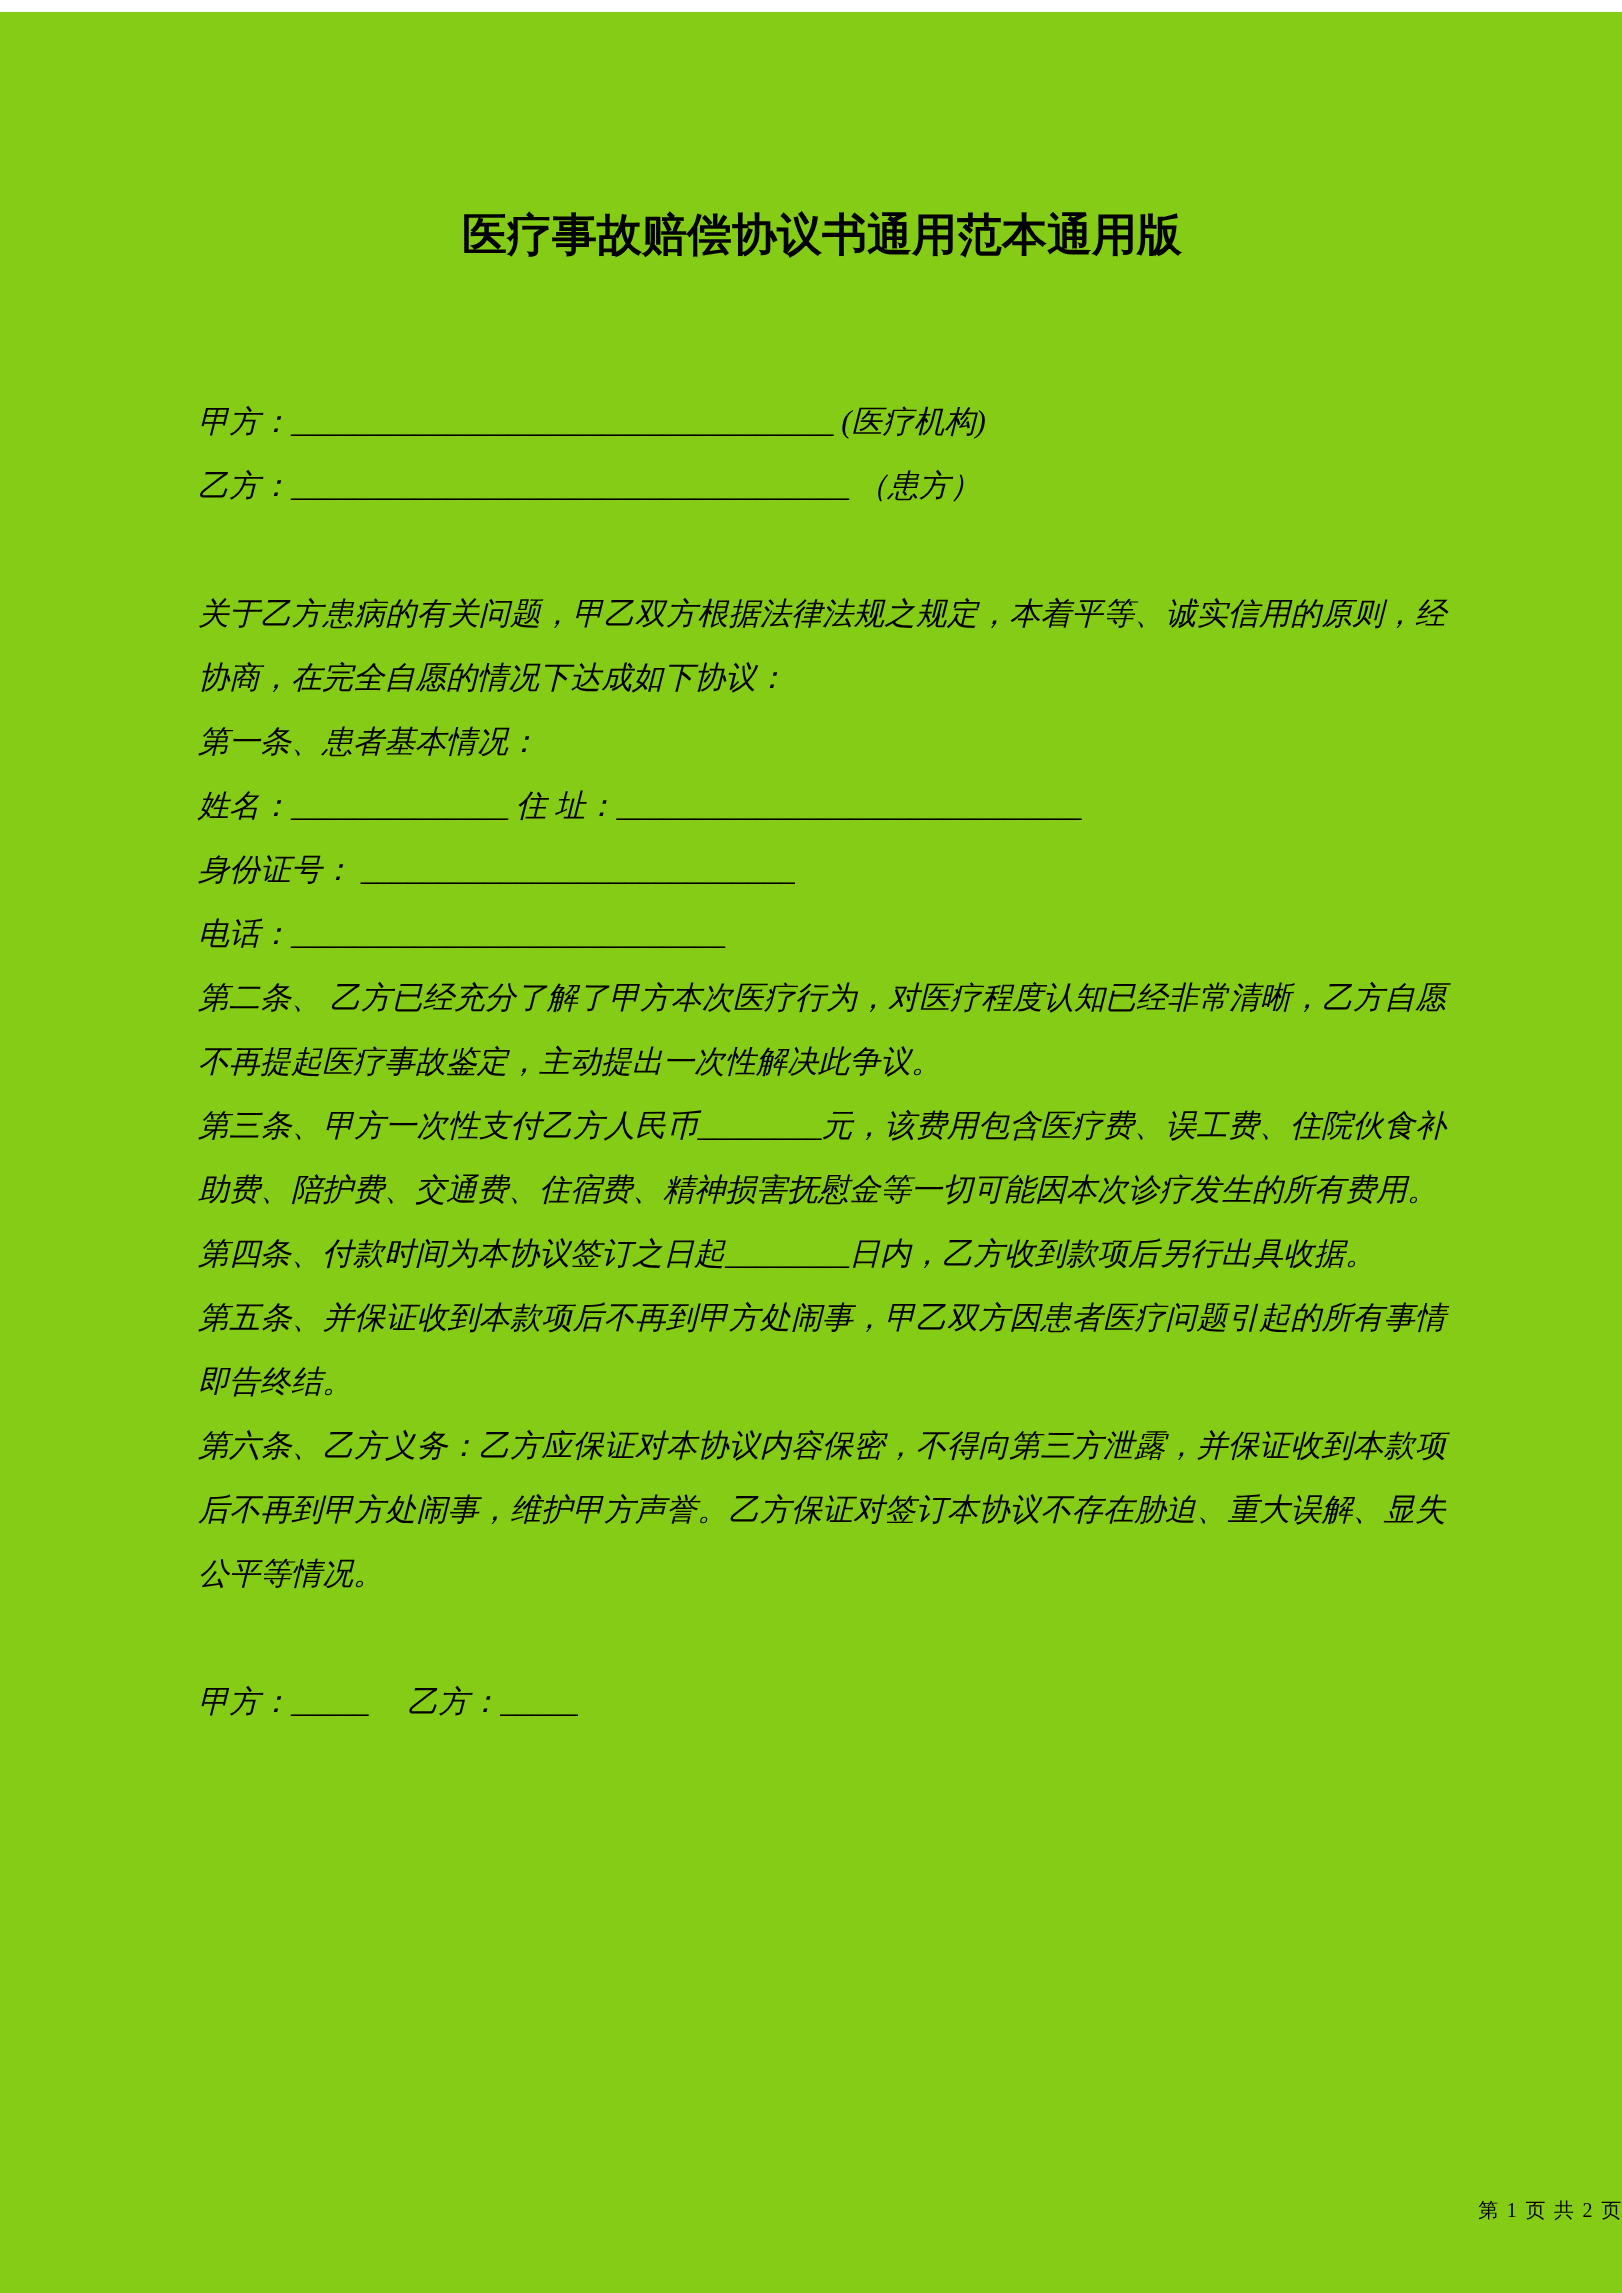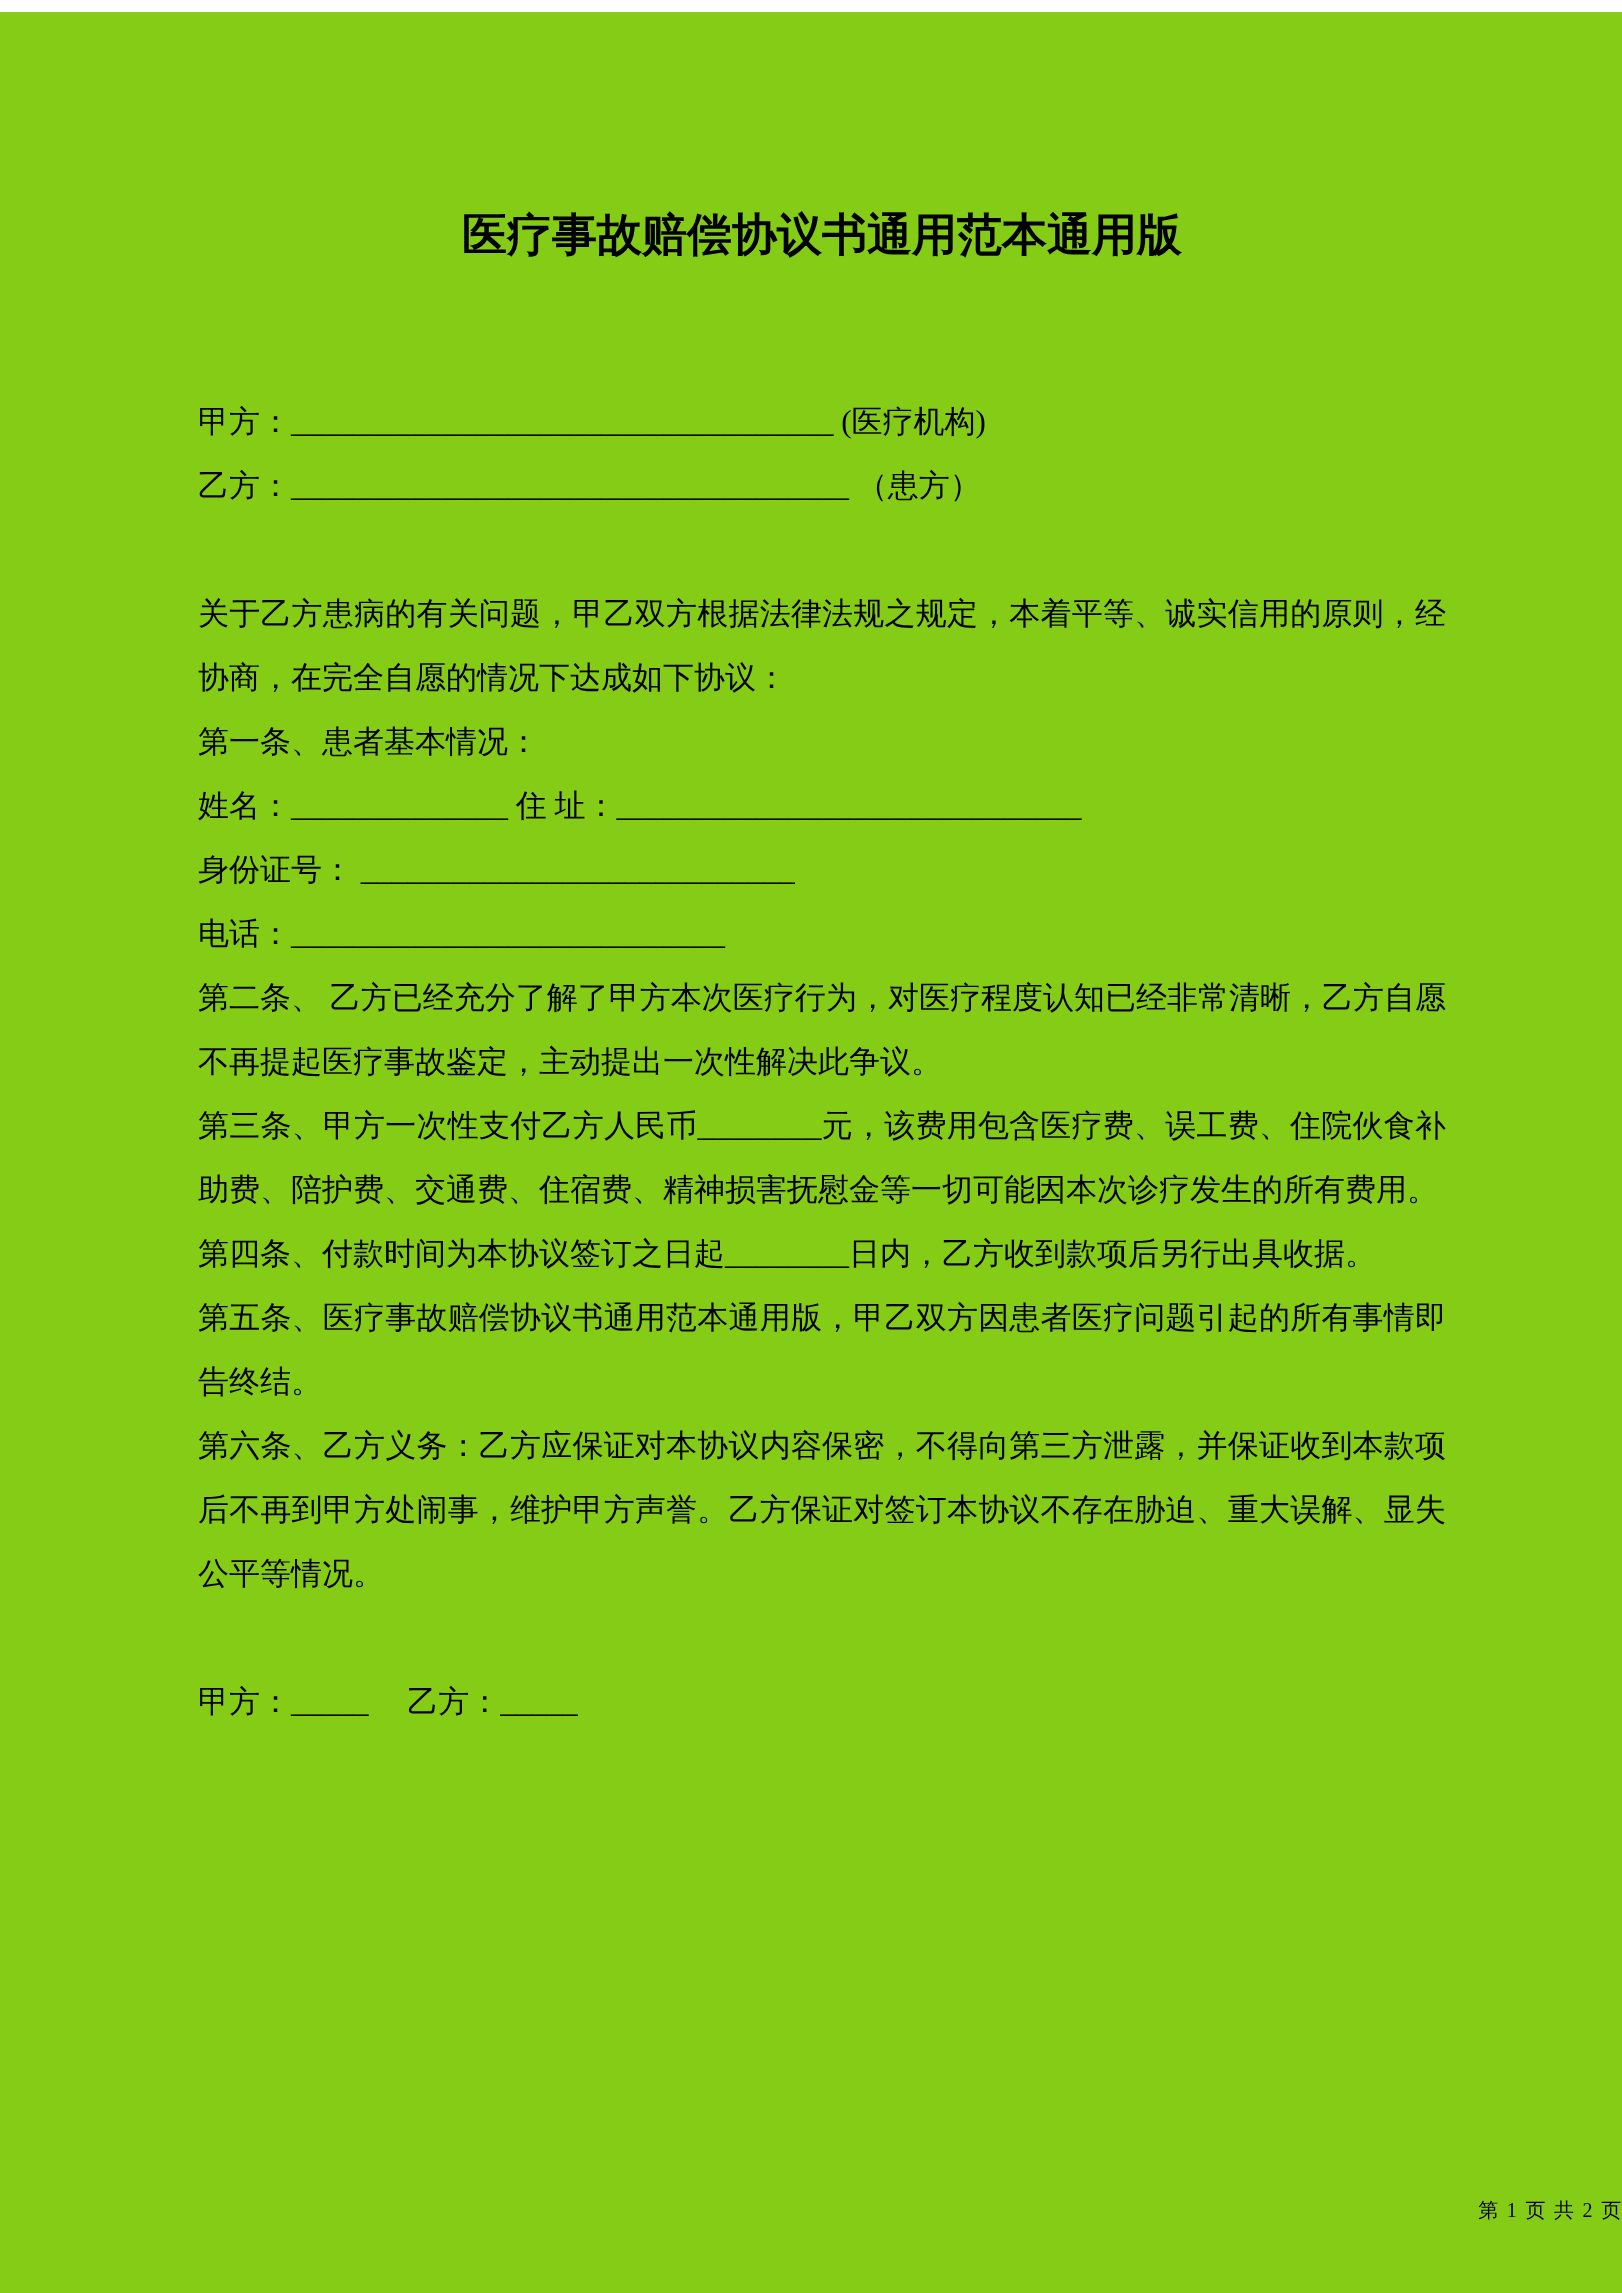--- a/index.html
+++ b/index.html
@@ -27,20 +27,21 @@
     text-align: center;
   }
   .para {
     margin: 0;
     font-size: 31px;
     line-height: 64px;
     text-align: justify;
     text-justify: inter-character;
     word-break: break-all;
     overflow-wrap: break-word;
+    font-style: italic;
   }
   .party-line, .field-line, .sig-line {
     text-align: left;
     word-break: normal;
   }
   .spacer {
     height: 64px;
   }
   .page-footer {
     position: absolute;
@@ -75,21 +76,21 @@
   <p class="para field-line">身份证号： ____________________________</p>
 
   <p class="para field-line">电话：____________________________</p>
 
   <p class="para">第二条、 乙方已经充分了解了甲方本次医疗行为，对医疗程度认知已经非常清晰，乙方自愿不再提起医疗事故鉴定，主动提出一次性解决此争议。</p>
 
   <p class="para">第三条、甲方一次性支付乙方人民币________元，该费用包含医疗费、误工费、住院伙食补助费、陪护费、交通费、住宿费、精神损害抚慰金等一切可能因本次诊疗发生的所有费用。</p>
 
   <p class="para">第四条、付款时间为本协议签订之日起________日内，乙方收到款项后另行出具收据。</p>
 
-  <p class="para">第五条、医疗事故赔偿协议书通用范本通用版，甲乙双方因患者医疗问题引起的所有事情即告终结。</p>
+  <p class="para">第五条、并保证收到本款项后不再到甲方处闹事，甲乙双方因患者医疗问题引起的所有事情即告终结。</p>
 
   <p class="para">第六条、乙方义务：乙方应保证对本协议内容保密，不得向第三方泄露，并保证收到本款项后不再到甲方处闹事，维护甲方声誉。乙方保证对签订本协议不存在胁迫、重大误解、显失公平等情况。</p>
 
 
 
   <div class="spacer"></div>
 
   <p class="para sig-line">甲方：_____　 乙方：_____</p>
 
   <div class="page-footer">第 1 页 共 2 页</div>

